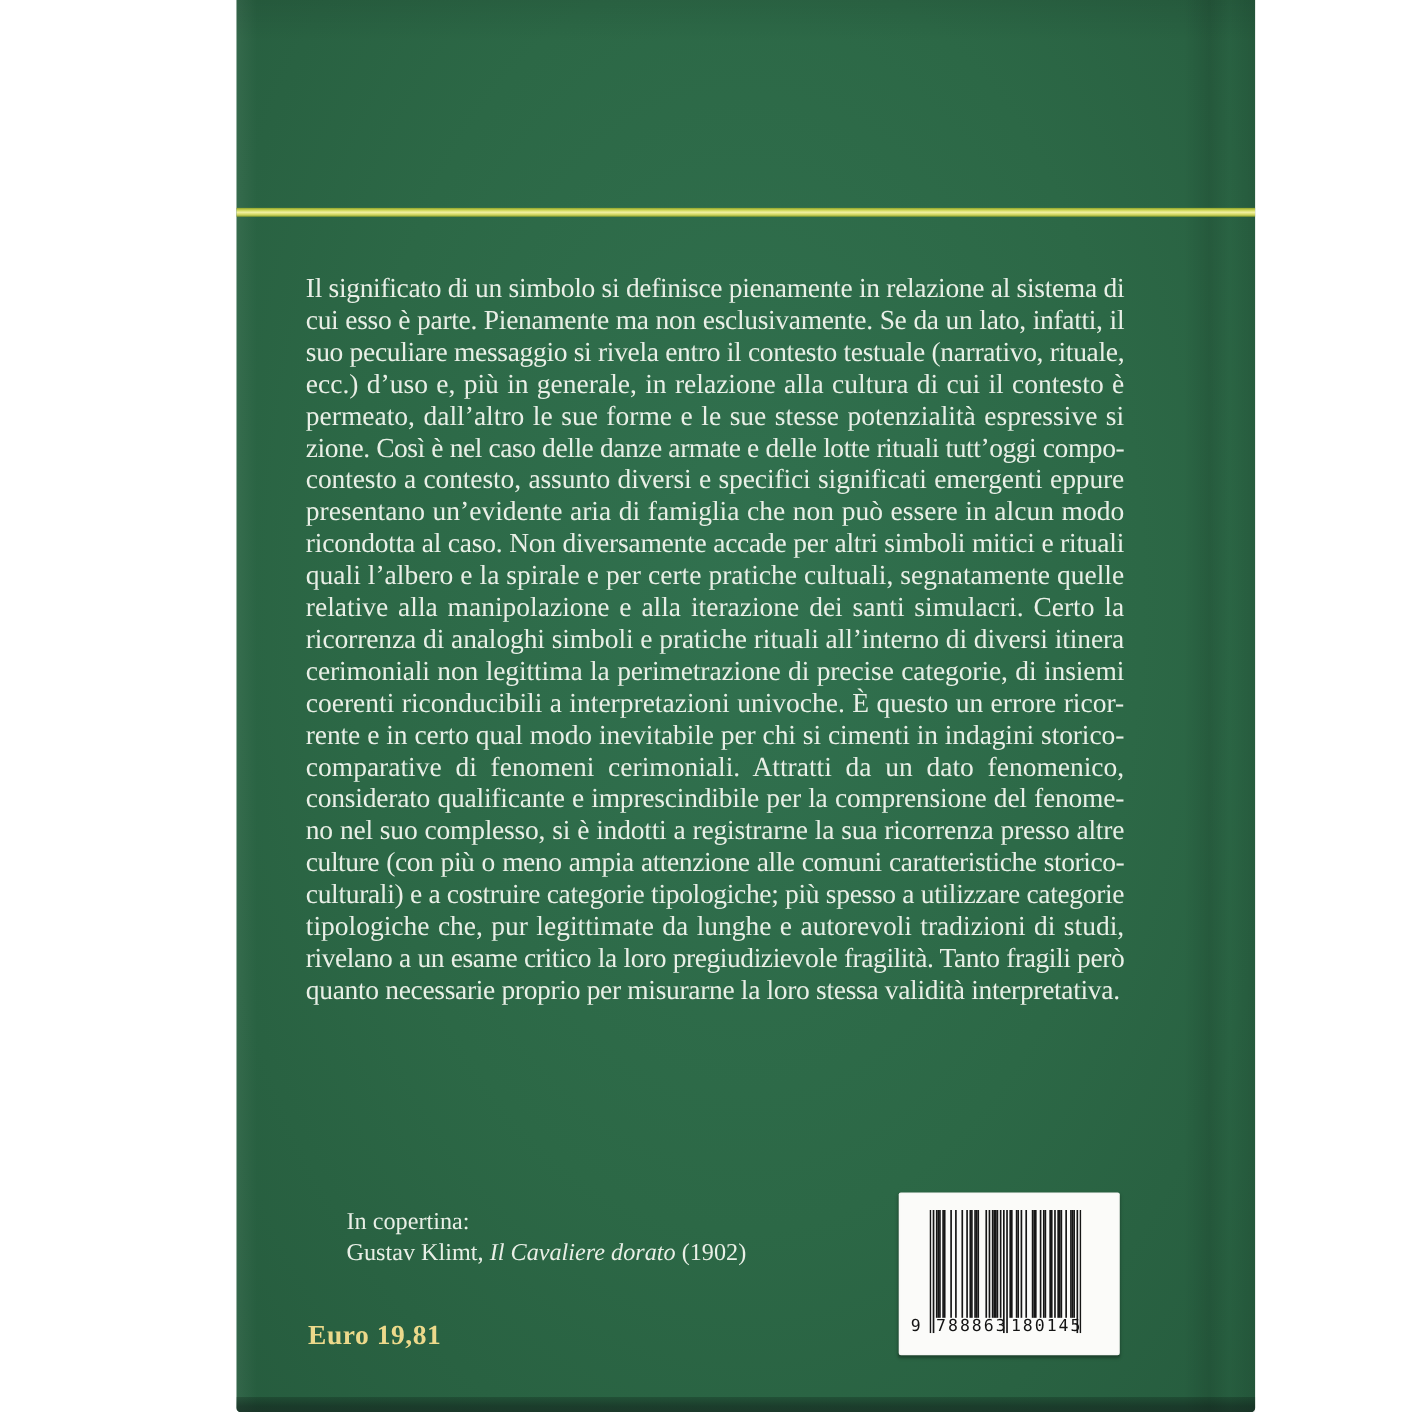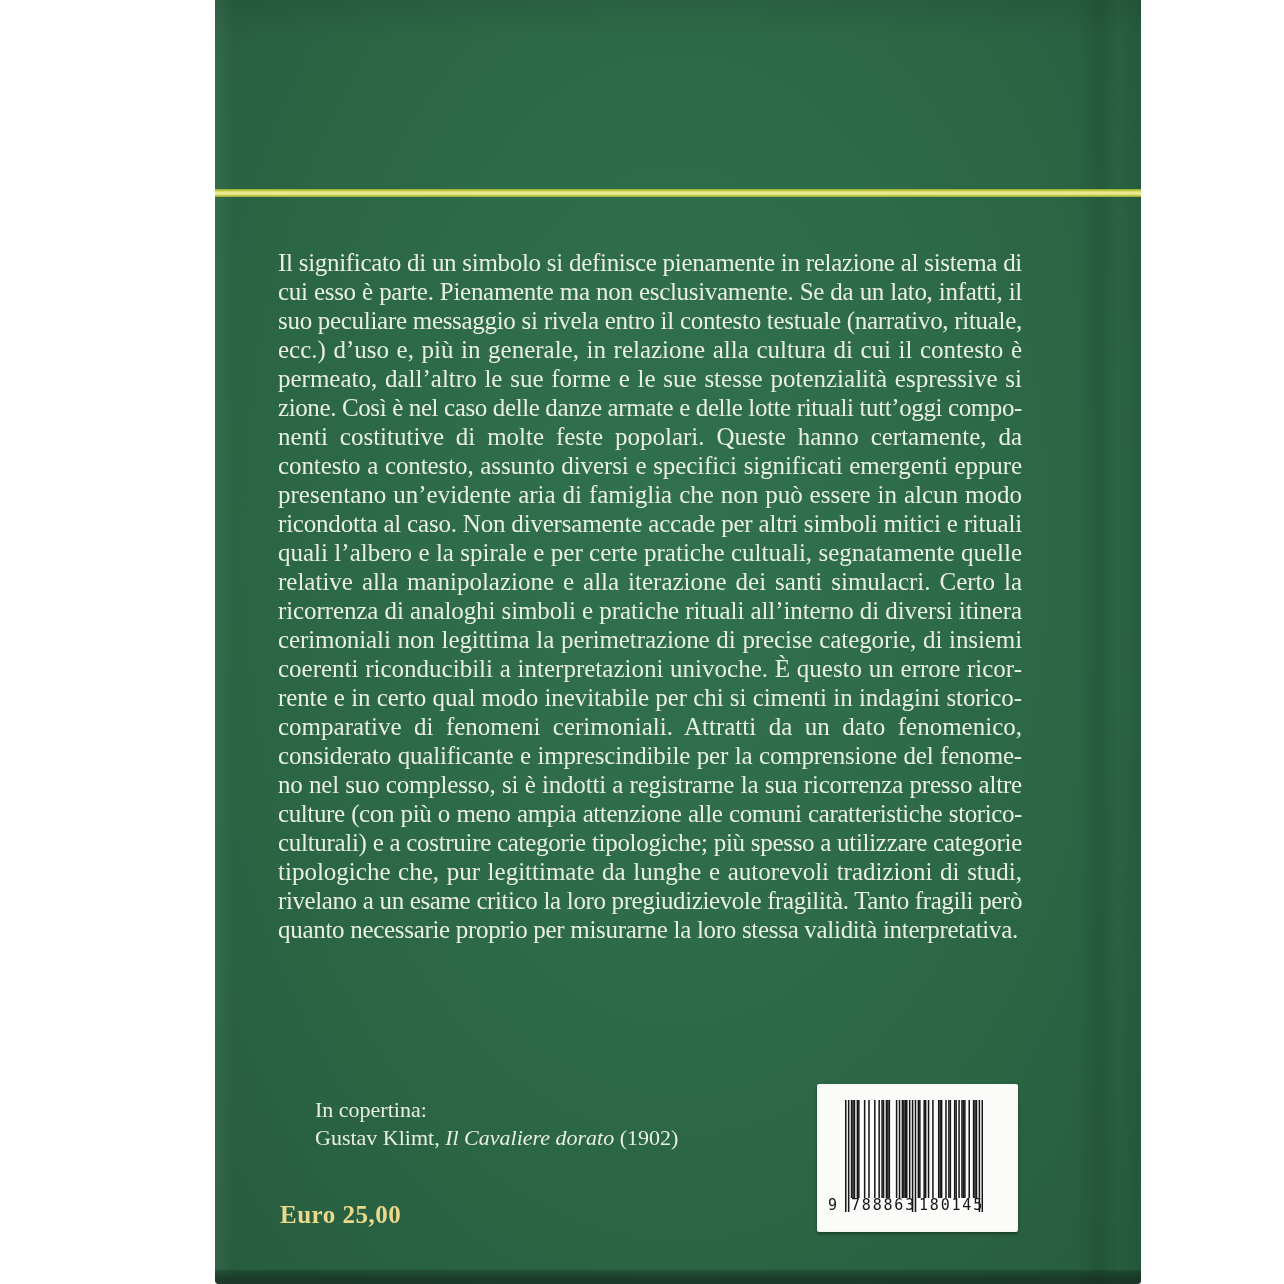--- a/index.html
+++ b/index.html
@@ -71,21 +71,20 @@
   <div class="gold-line"></div>
 
   <div class="synopsis">
     <div>
         <div class="line" style="letter-spacing: -0.3px;">Il significato di un simbolo si definisce pienamente in relazione al sistema di</div>
         <div class="line" style="letter-spacing: -0.3px;">cui esso è parte. Pienamente ma non esclusivamente. Se da un lato, infatti, il</div>
         <div class="line" style="letter-spacing: -0.3px;">suo peculiare messaggio si rivela entro il contesto testuale (narrativo, rituale,</div>
         <div class="line">ecc.) d’uso e, più in generale, in relazione alla cultura di cui il contesto è</div>
         <div class="line">permeato, dall’altro le sue forme e le sue stesse potenzialità espressive si</div>
         <div class="line" style="letter-spacing: -0.4px;">zione. Così è nel caso delle danze armate e delle lotte rituali tutt’oggi compo-</div>
-        <div class="line">nenti costitutive di molte feste popolari. Queste hanno certamente, da</div>
         <div class="line" style="letter-spacing: -0.1px;">contesto a contesto, assunto diversi e specifici significati emergenti eppure</div>
         <div class="line">presentano un’evidente aria di famiglia che non può essere in alcun modo</div>
         <div class="line" style="letter-spacing: -0.2px;">ricondotta al caso. Non diversamente accade per altri simboli mitici e rituali</div>
         <div class="line">quali l’albero e la spirale e per certe pratiche cultuali, segnatamente quelle</div>
         <div class="line">relative alla manipolazione e alla iterazione dei santi simulacri. Certo la</div>
         <div class="line" style="letter-spacing: -0.1px; font-family: Liberation Serif, serif;">ricorrenza di analoghi simboli e pratiche rituali all’interno di diversi itinera</div>
         <div class="line" style="letter-spacing: -0.1px;">cerimoniali non legittima la perimetrazione di precise categorie, di insiemi</div>
         <div class="line">coerenti riconducibili a interpretazioni univoche. È questo un errore ricor-</div>
         <div class="line" style="letter-spacing: -0.1px;">rente e in certo qual modo inevitabile per chi si cimenti in indagini storico-</div>
         <div class="line">comparative di fenomeni cerimoniali. Attratti da un dato fenomenico,</div>
@@ -97,21 +96,21 @@
         <div class="line" style="letter-spacing: -0.4px;">rivelano a un esame critico la loro pregiudizievole fragilità. Tanto fragili però</div>
         <div class="line last" style="letter-spacing: -0.3px;">quanto necessarie proprio per misurarne la loro stessa validità interpretativa.</div>
       </div>
   </div>
 
   <div class="credit">
     <div>In copertina:</div>
     <div><span>Gustav Klimt, </span><span class="italic">Il Cavaliere dorato</span><span> (1902)</span></div>
   </div>
 
-  <div class="price">Euro 25,00</div>
+  <div class="price">Euro 19,81</div>
 
   <div class="barcode-box">
     <svg class="barcode-bars" width="138" height="112" id="barcode-svg">
         <rect x="0.00" y="0" width="1.51" height="112" fill="#161616"></rect>
         <rect x="2.91" y="0" width="1.51" height="112" fill="#161616"></rect>
         <rect x="5.81" y="0" width="1.51" height="98" fill="#161616"></rect>
         <rect x="7.26" y="0" width="1.51" height="98" fill="#161616"></rect>
         <rect x="8.72" y="0" width="1.51" height="98" fill="#161616"></rect>
         <rect x="11.62" y="0" width="1.51" height="98" fill="#161616"></rect>
         <rect x="13.07" y="0" width="1.51" height="98" fill="#161616"></rect>

